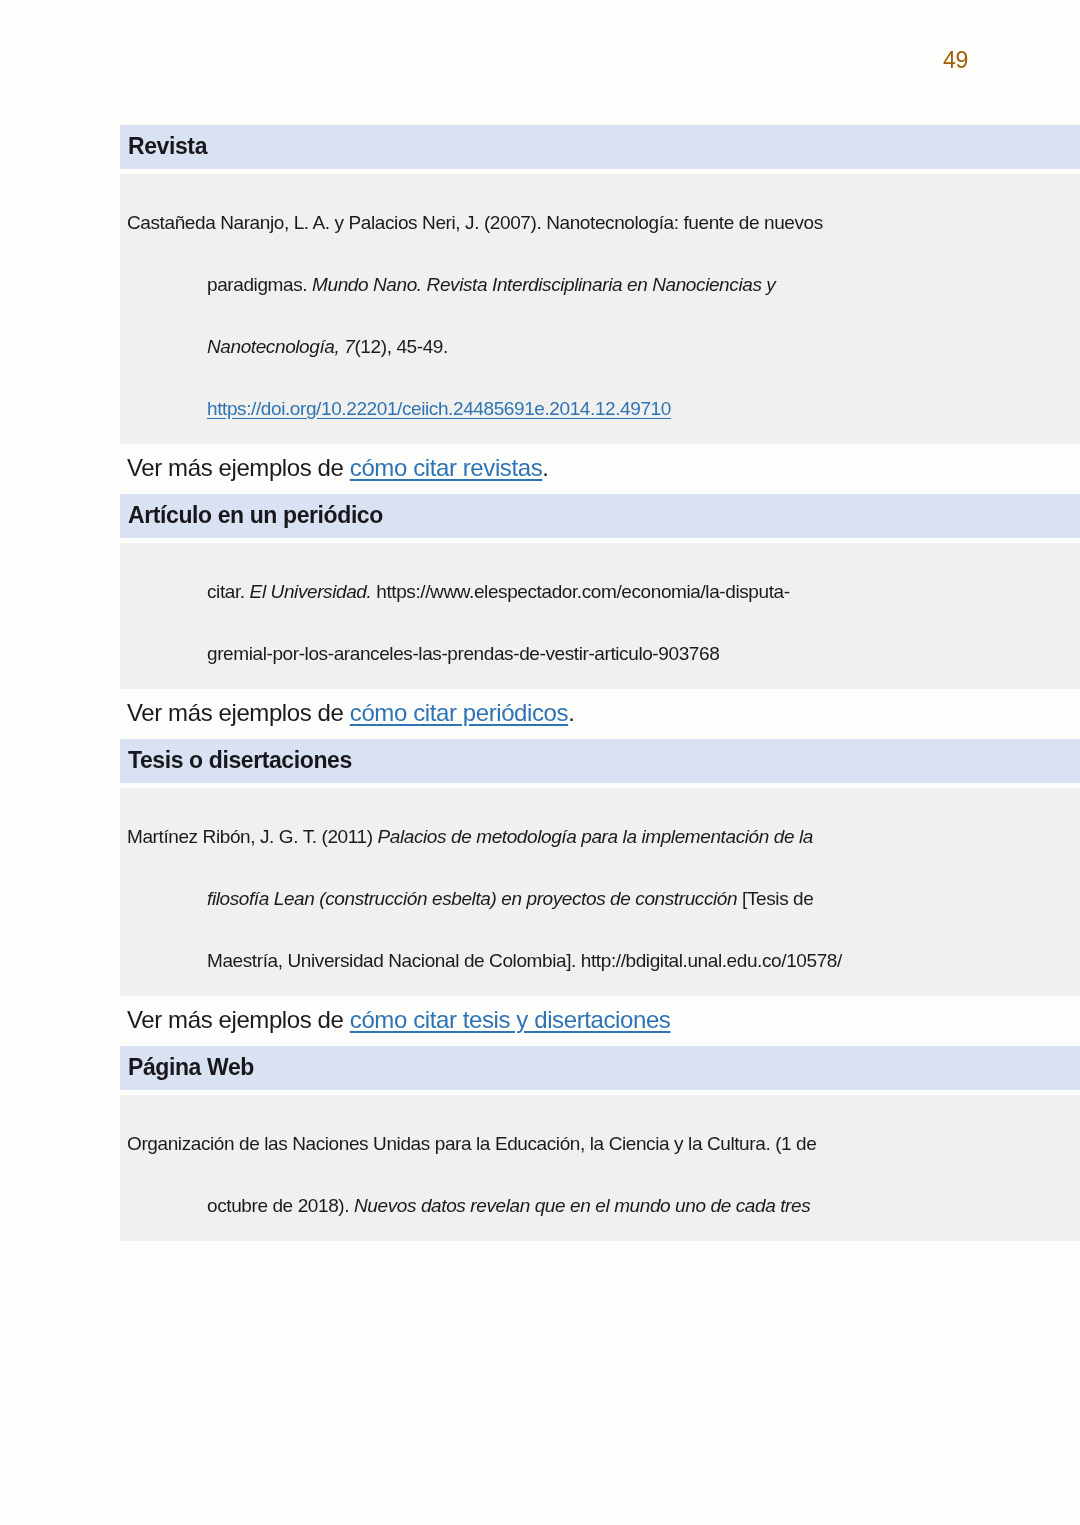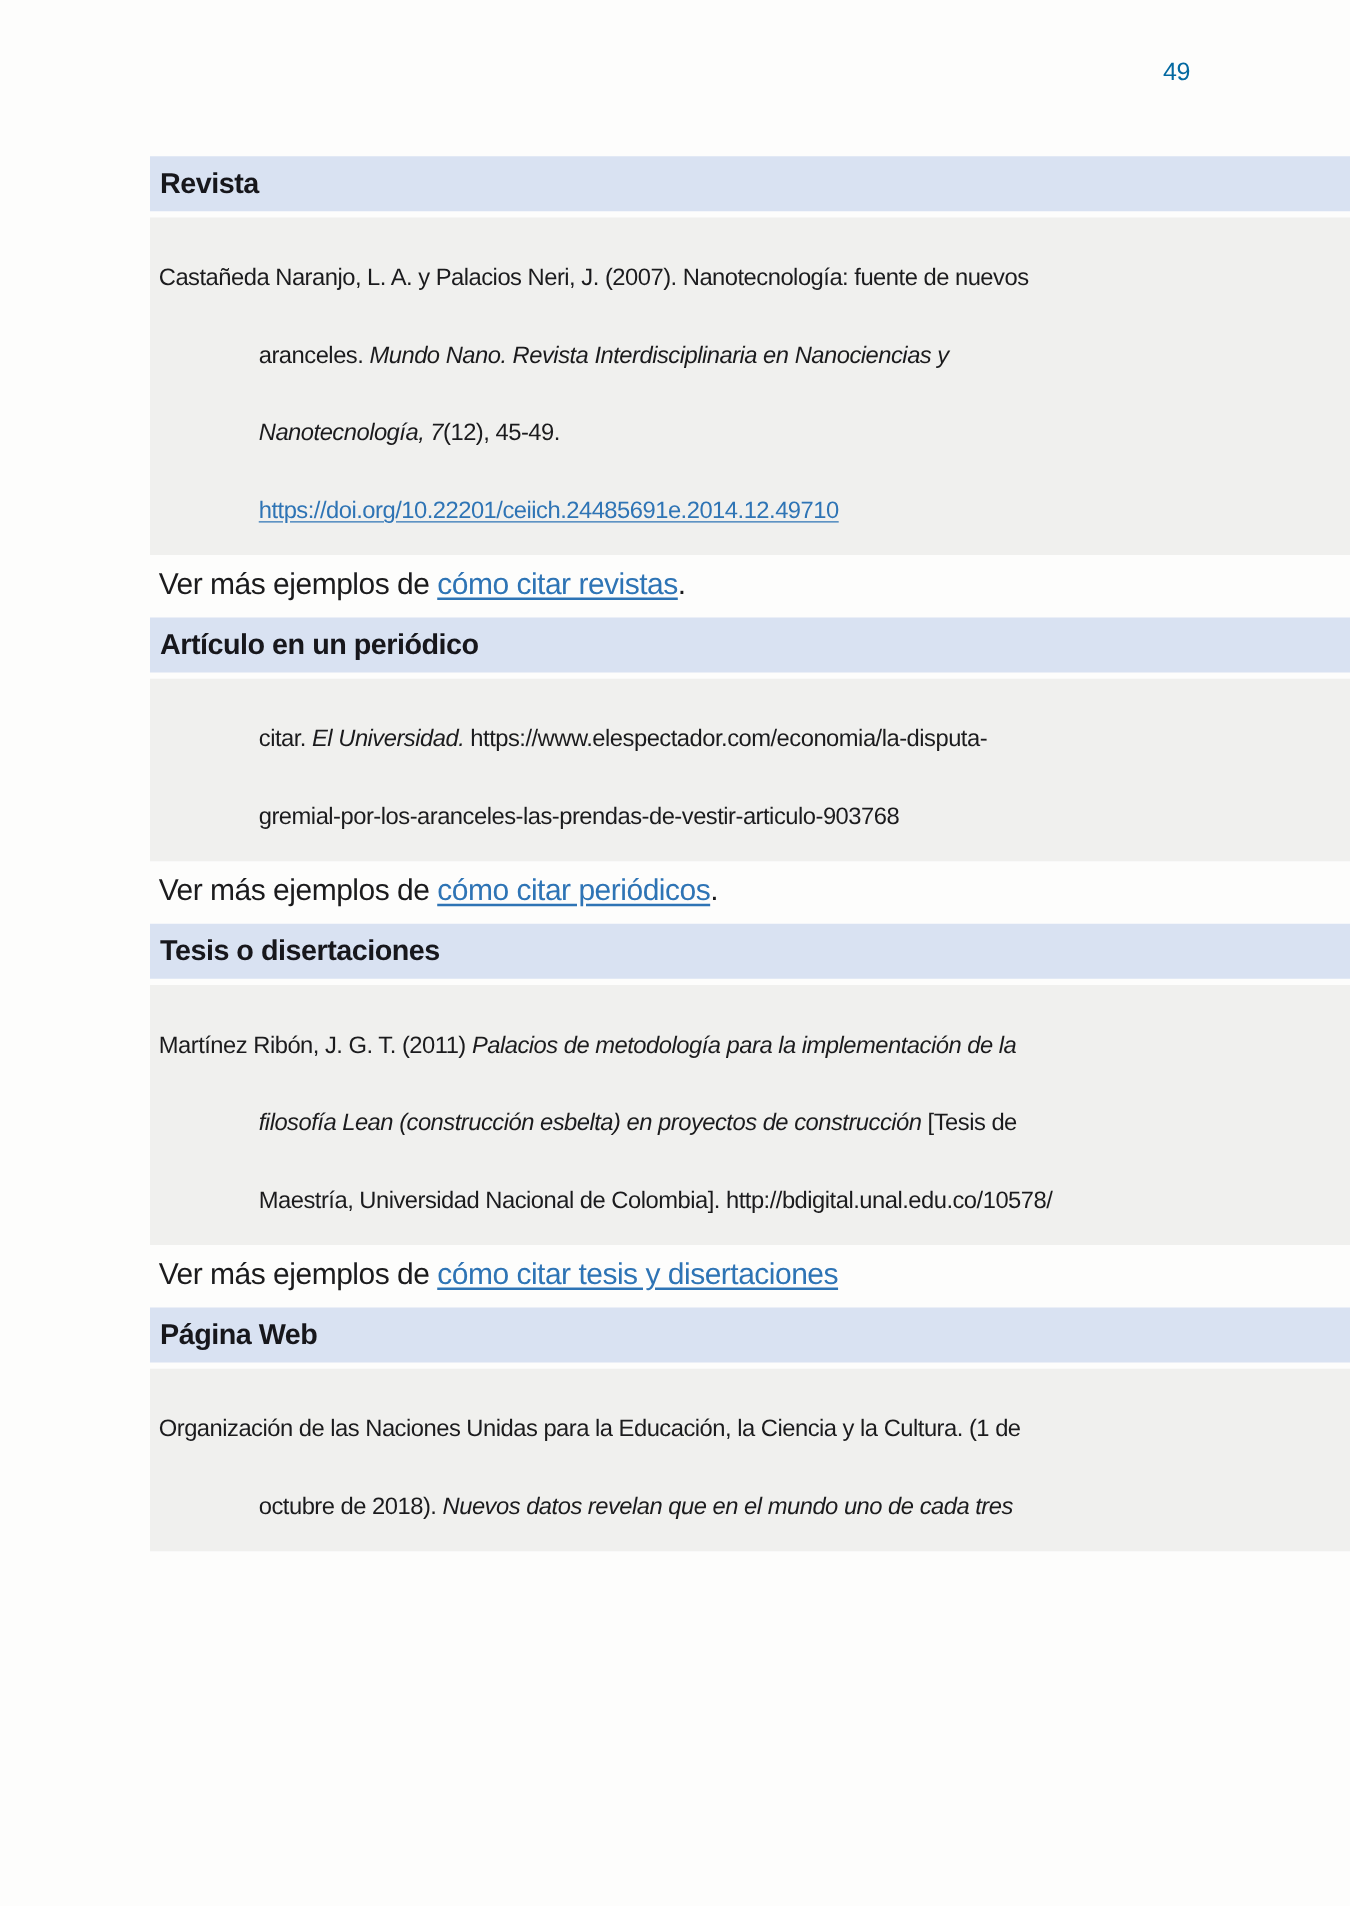--- a/index.html
+++ b/index.html
@@ -9,24 +9,24 @@
     width: 1080px;
     height: 1525px;
     position: relative;
     font-family: "Liberation Sans", sans-serif;
     color: var(--text-color, #1b1b1d);
     overflow: hidden;
   }
   .page-number {
     position: absolute;
     top: 47px;
-    right: 128px;
-    font-size: 20px;
+    right: 112px;
+    font-size: 23px;
     letter-spacing: -0.3px;
-    color: #0369a1;
+    color: #a16207;
   }
   .content {
     position: absolute;
     left: 120px;
     top: 125px;
     width: 992px;
   }
   .section-header {
     background: var(--header-bg, #d9e2f2);
     font-weight: bold;
@@ -64,21 +64,21 @@
 </style>
 </head>
 <body style="--header-bg: #d9e2f2; --body-bg: #f0f0ee; --text-color: #1b1b1d; --link-color: #2e74b5;">
 
 <div class="page-number">49</div>
 
 <main class="content" id="sections-root">
     <div class="section-header">Revista</div>
     <div class="citation-body">
       <div class="cit-line"><span class="seg-normal">Castañeda Naranjo, L. A. y Palacios Neri, J. (2007). Nanotecnología: fuente de nuevos</span></div>
-      <div class="cit-line indent"><span class="seg-normal">aranceles. </span><span class="seg-italic">Mundo Nano. Revista Interdisciplinaria en Nanociencias y</span></div>
+      <div class="cit-line indent"><span class="seg-normal">paradigmas. </span><span class="seg-italic">Mundo Nano. Revista Interdisciplinaria en Nanociencias y</span></div>
       <div class="cit-line indent"><span class="seg-italic">Nanotecnología, 7</span><span class="seg-normal">(12), 45-49.</span></div>
       <div class="cit-line indent"><a class="link" href="#">https://doi.org/10.22201/ceiich.24485691e.2014.12.49710</a></div>
     </div>
     <div class="more-line"><span>Ver más ejemplos de </span><a class="link" href="#">cómo citar revistas</a><span>.</span></div>
     <div class="section-header">Artículo en un periódico</div>
     <div class="citation-body">
       <div class="cit-line indent"><span class="seg-normal">citar. </span><span class="seg-italic">El Universidad.</span><span class="seg-normal"> https://www.elespectador.com/economia/la-disputa-</span></div>
       <div class="cit-line indent"><span class="seg-normal">gremial-por-los-aranceles-las-prendas-de-vestir-articulo-903768</span></div>
     </div>
     <div class="more-line"><span>Ver más ejemplos de </span><a class="link" href="#">cómo citar periódicos</a><span>.</span></div>

